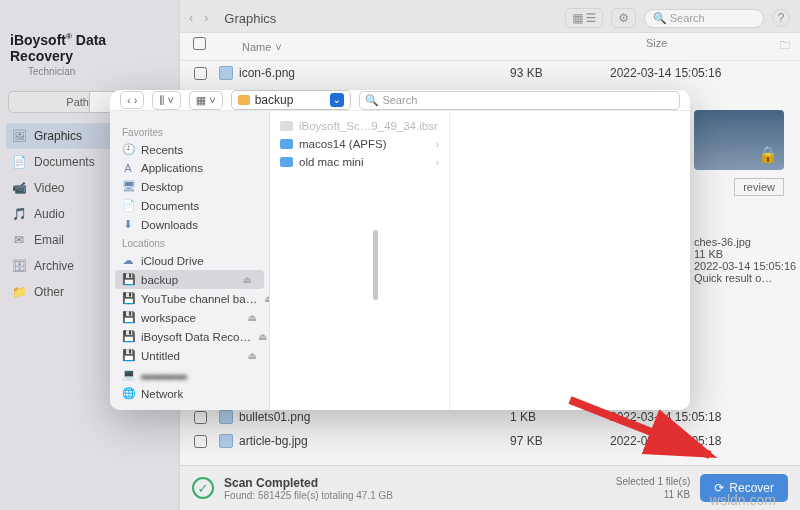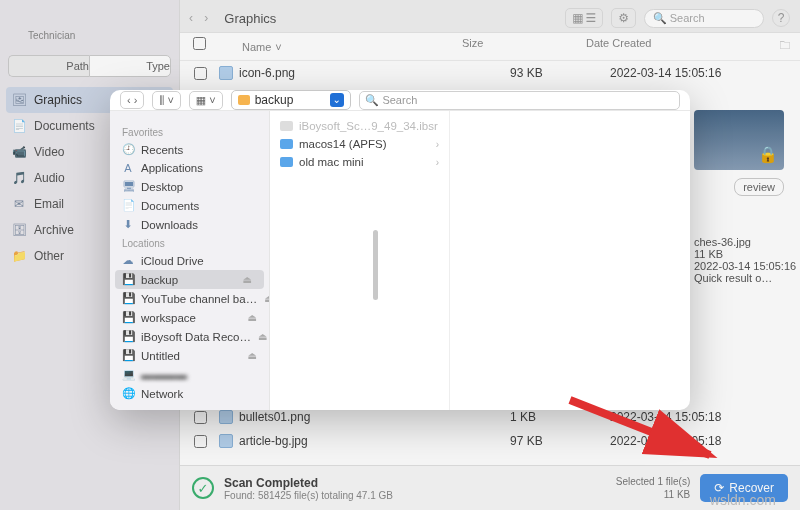--- a/index.html
+++ b/index.html
@@ -42,21 +42,21 @@
   .c-date { width: 160px; }
   .c-ex { width: 30px; text-align: center; color: #aaa; }
   .row { display: flex; align-items: center; padding: 5px 0; font-size: 12px; color: #444; }
   .row input { margin: 0 12px 0 14px; }
   .row .fic { width: 14px; height: 14px; background: #b9d6f2; border: 1px solid #8fb8de; border-radius: 2px; margin-right: 6px; }
 
   
   .preview { position: absolute; right: 16px; top: 110px; width: 90px; text-align: right; font-size: 11px; color: #555; }
   .preview .thumb { width: 90px; height: 60px; background: linear-gradient(#4a6a8a,#8aa0b8); border-radius: 4px; margin-bottom: 6px; position: relative; }
   .preview .lock { position: absolute; right: 6px; bottom: 6px; font-size: 16px; }
-  .preview .pbtn { border: 1px solid #ccc; border-radius: 8px; padding: 2px 8px; display: inline-block; margin-top: 2px; color: #666; font-size: 11px; }
+  .preview .pbtn { border: 1px solid #ccc; border-radius: 0; padding: 2px 8px; display: inline-block; margin-top: 2px; color: #666; font-size: 11px; }
   .pline { white-space: nowrap; text-align: left; }
 
   
   .status { position: absolute; left: 180px; right: 0; bottom: 0; height: 45px; background: #f7f7f7; border-top: 1px solid #e0e0e0; display: flex; align-items: center; padding: 0 12px; gap: 10px; }
   .okcircle { width: 22px; height: 22px; border: 2px solid #3cb371; border-radius: 50%; color: #3cb371; text-align: center; line-height: 19px; font-size: 13px; }
   .st-text .t1 { font-size: 12px; font-weight: 600; color: #444; }
   .st-text .t2 { font-size: 10px; color: #888; }
   .st-spacer { flex: 1; }
   .sel-info { text-align: right; font-size: 10px; color: #777; line-height: 1.3; }
   .recover { background: #4a90e2; color: #fff; border: none; border-radius: 5px; padding: 7px 14px; font-size: 12px; display: flex; align-items: center; gap: 5px; }
@@ -123,20 +123,21 @@
       <span>⚙</span>
     </div>
   <div class="tb-search">
       <span>🔍</span>
       <span>Search</span>
     </div>
   <div class="help">?</div>
 </div>
 
 <div class="appside">
+  <div class="brand">iBoysoft<sup>®</sup> Data Recovery</div>
   <div class="subbrand">Technician</div>
   <div class="tabs">
     <div class="tab left">Path</div>
     <div class="tab right">Type</div>
   </div>
   <div class="cat active">
       <span class="ic">🖼</span>
       <span>Graphics</span>
     </div>
   <div class="cat">
@@ -166,21 +167,20 @@
 </div>
 
 <div class="main">
   <div class="cols">
     <div class="c-chk"><input type="checkbox" style=""></div>
     <div class="c-name">
         <span>Name</span> 
         <span>˅</span>
       </div>
     <div class="c-size">Size</div>
-    <div class="c-date">Date Created</div>
     <div class="c-ex">🗀</div>
   </div>
   <div class="row">
     <input type="checkbox" style="">
       <div class="fic"></div>
     <div class="c-name">icon-6.png</div>
     <div class="c-size">93 KB</div>
     <div class="c-date">2022-03-14 15:05:16</div>
     <div class="c-ex"></div>
   </div>

